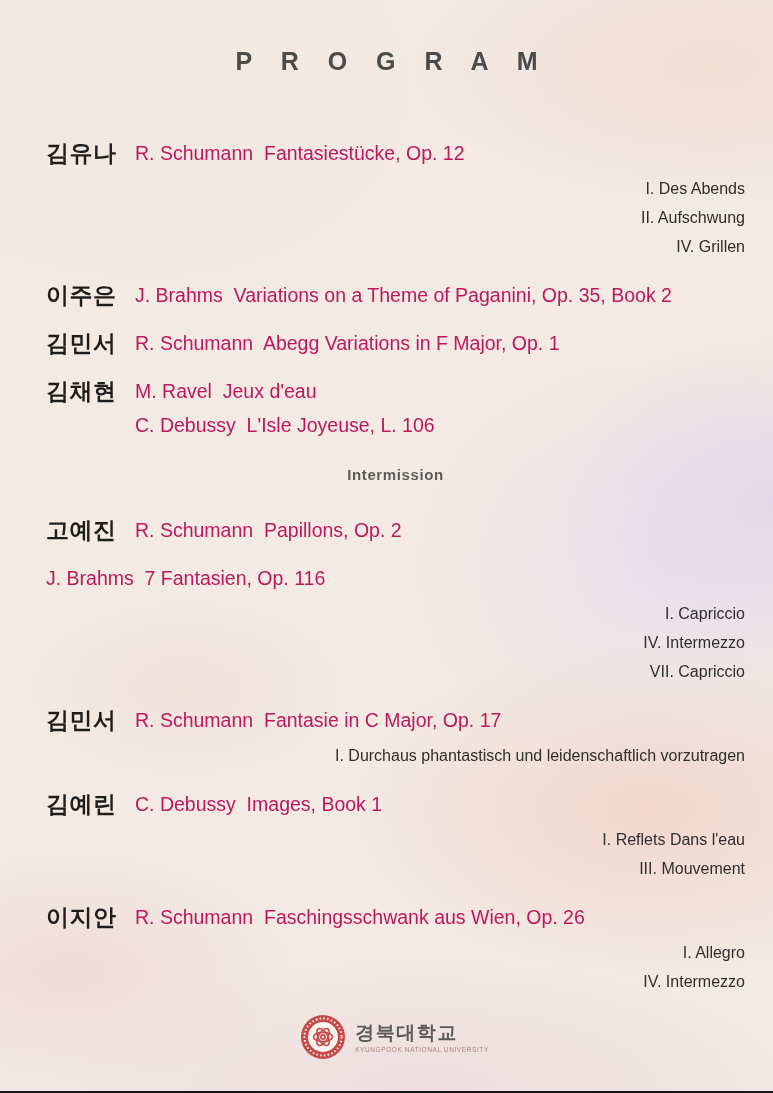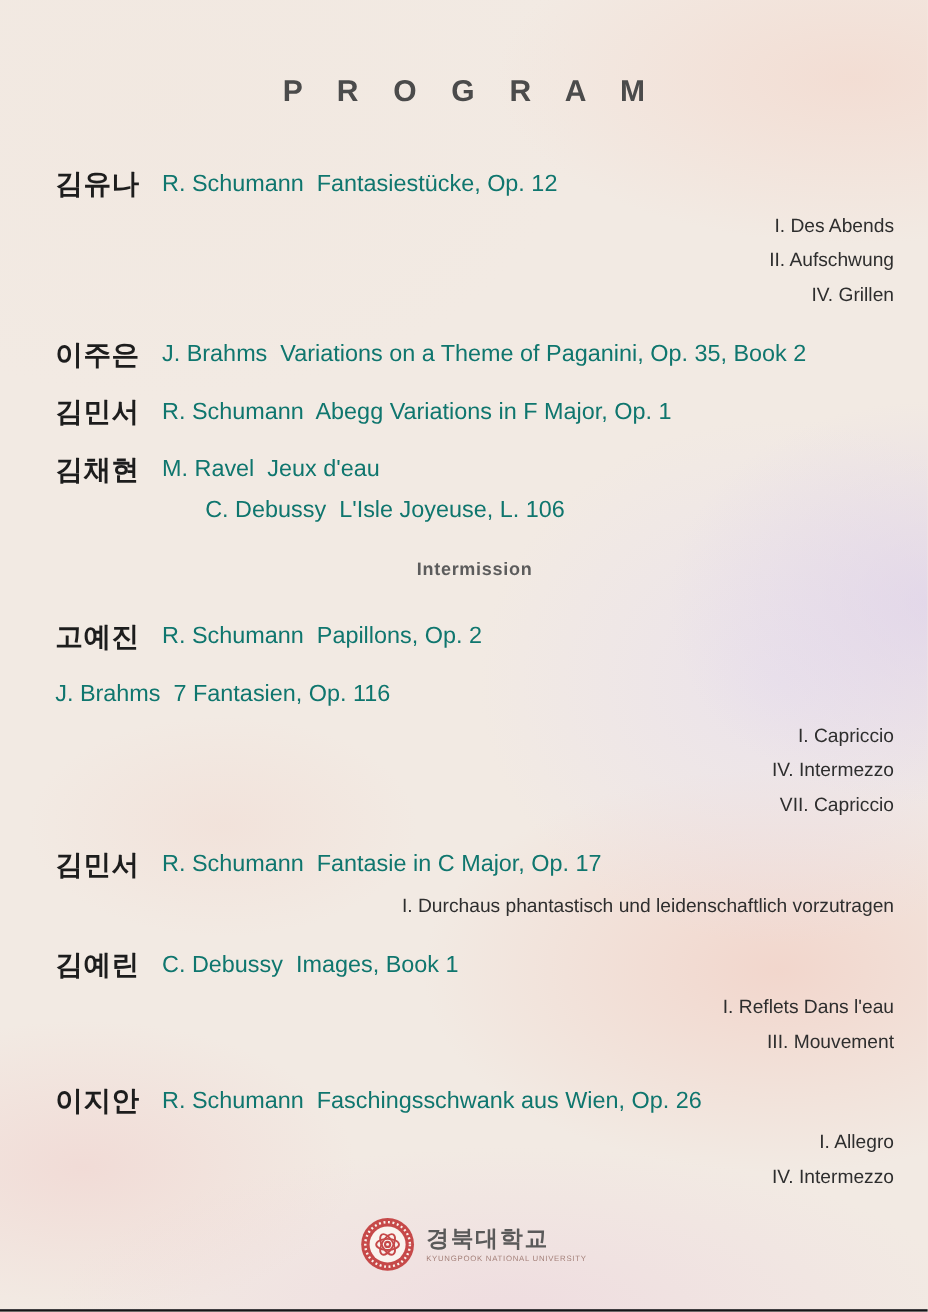--- a/index.html
+++ b/index.html
@@ -19,21 +19,21 @@
       radial-gradient(ellipse 42% 16% at 9%  89%, rgba(240,205,202,0.50), transparent 70%),
       radial-gradient(ellipse 70% 18% at 55% 100%, rgba(235,205,220,0.45), transparent 70%),
       radial-gradient(ellipse 30% 12% at 24% 63%, rgba(241,212,203,0.35), transparent 70%),
       radial-gradient(ellipse 60% 30% at 18% 8%,  rgba(241,231,223,0.60), transparent 75%);
     border-bottom: 2px solid #16161a;
     box-sizing: border-box;
   }
 
   .page-title {
     margin: 0;
-    padding-top: 62px;
+    padding-top: 47px;
     text-align: center;
     font-size: 25px;
     font-weight: 700;
     letter-spacing: 11px;
     text-indent: 11px;
     color: #4b4b4b;
   }
 
   .program {
     position: absolute;
@@ -49,24 +49,24 @@
     font-size: 23px;
     font-weight: 700;
     color: #1d1d1d;
     line-height: 27px;
     letter-spacing: 0.5px;
   }
   .pieces { flex: 1; }
   .piece-title {
     font-size: 19.5px;
     line-height: 27px;
-    color: #0f766e;
+    color: #be185d;
     white-space: pre-wrap;
   }
-  .piece-title + .piece-title { margin-top: 7px; margin-left: 36px; }
+  .piece-title + .piece-title { margin-top: 7px; }
   .movements { margin-left: 18px; margin-top: 7px; }
   .movement {
     font-size: 16px;
     line-height: 29px;
     color: #2e2e2e;
     white-space: pre-wrap;
     text-align: right;
   }
 
   .intermission {

